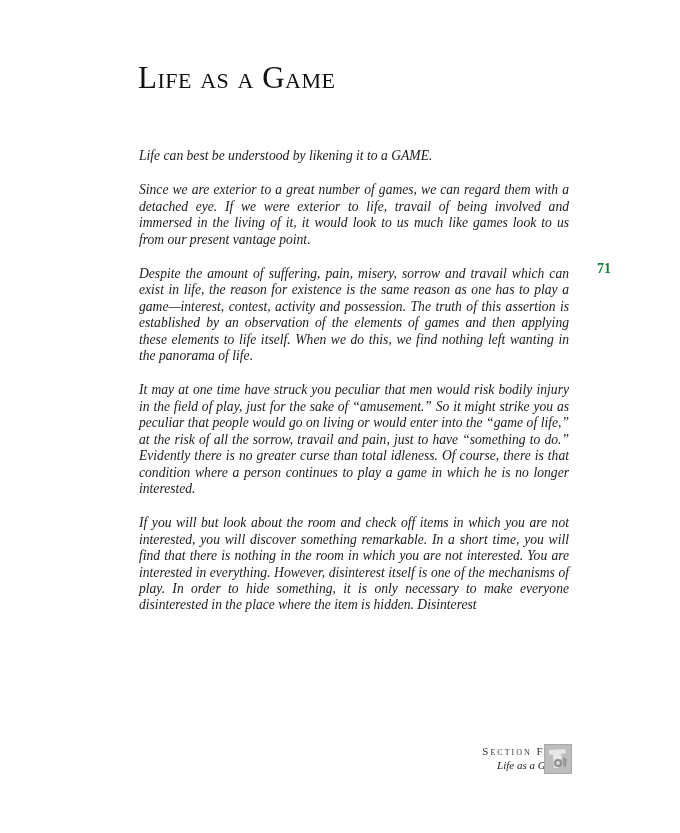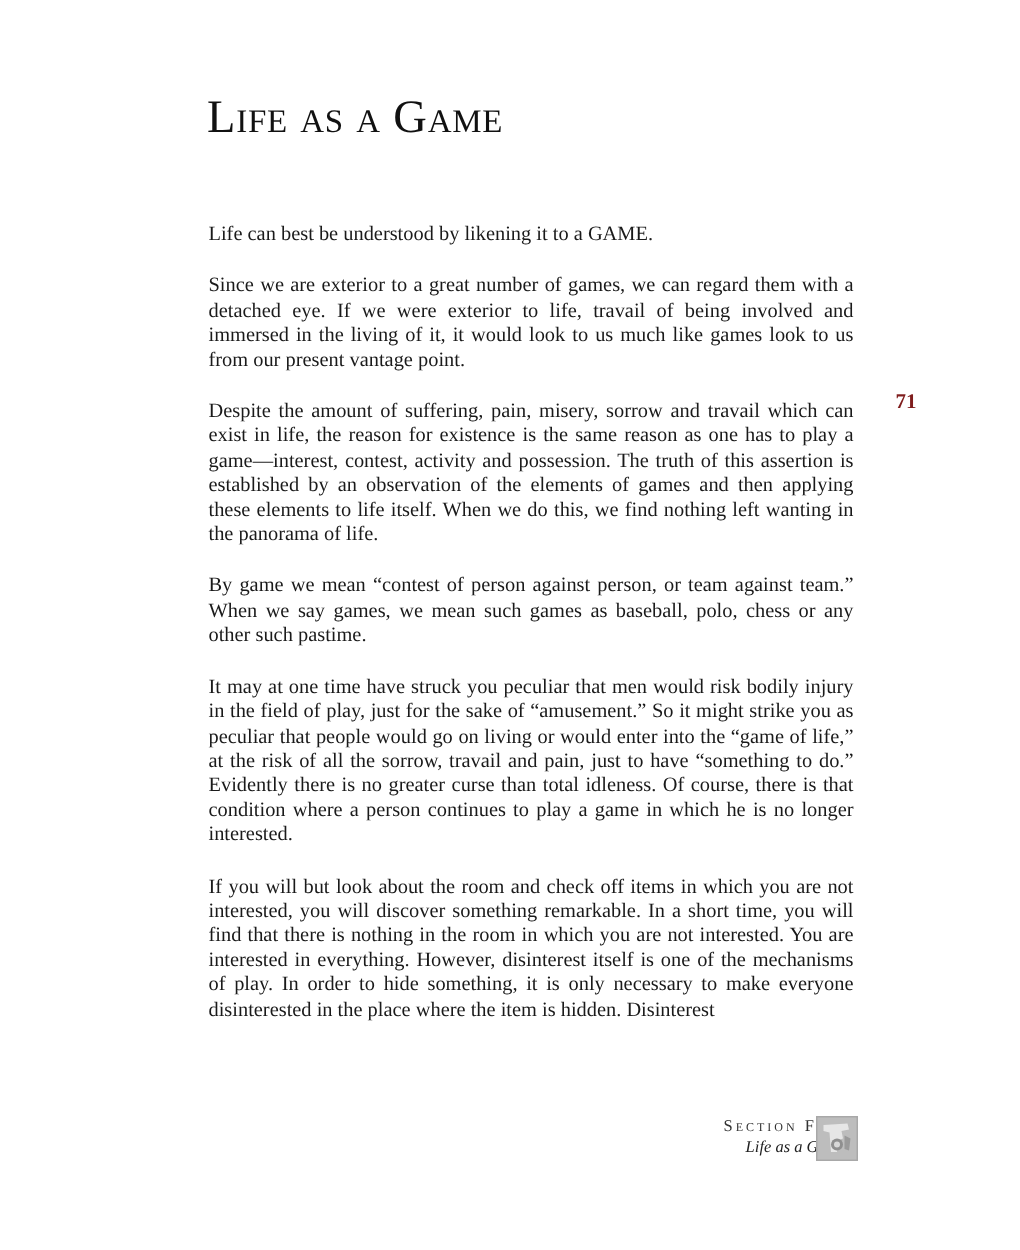--- a/index.html
+++ b/index.html
@@ -9,34 +9,34 @@
       color: #1a1a1a;
     }
     .title {
       position: absolute; left: 138px; top: 58px;
       font-family: "Liberation Serif", serif;
       font-size: 31px; font-weight: normal; color: #111;
       font-variant: small-caps; letter-spacing: 0.5px;
       margin: 0; line-height: 40px;
     }
     .body-text {
-      position: absolute; left: 139px; top: 148px; width: 430px;
+      position: absolute; left: 139px; top: 148px; width: 430px; font-style: italic;
     }
     .body-text p {
       margin: 0 0 18px 0;
       font-family: "Liberation Serif", serif;
       font-size: 13.6px; line-height: 16.4px;
       text-align: justify;
       color: #1a1a1a;
     }
     .body-text p.first { text-align: left; }
     .page-number {
       position: absolute; left: 597px; top: 261px;
       font-family: "Liberation Serif", serif;
-      font-size: 14px; font-weight: bold; color: #7f1d1d;
+      font-size: 14px; font-weight: bold; color: #15803d;
     }
     .footer {
       position: absolute; right: 116px; top: 744px; text-align: right;
       font-family: "Liberation Serif", serif;
     }
     .footer .section {
       font-size: 11px; letter-spacing: 2px; color: #333;
       font-variant: small-caps; line-height: 14px;
     }
     .footer .chapter {
@@ -50,21 +50,20 @@
   </style>
 </head>
 <body>
 
 <h1 class="title">Life as a Game</h1>
 
 <div class="body-text">
   <p class="first">Life can best be understood by likening it to a GAME.</p>
   <p>Since we are exterior to a great number of games, we can regard them with a detached eye. If we were exterior to life, travail of being involved and immersed in the living of it, it would look to us much like games look to us from our present vantage point.</p>
   <p>Despite the amount of suffering, pain, misery, sorrow and travail which can exist in life, the reason for existence is the same reason as one has to play a game—interest, contest, activity and possession. The truth of this assertion is established by an observation of the elements of games and then applying these elements to life itself. When we do this, we find nothing left wanting in the panorama of life.</p>
-  <p>By game we mean “contest of person against person, or team against team.” When we say games, we mean such games as baseball, polo, chess or any other such pastime.</p>
   <p>It may at one time have struck you peculiar that men would risk bodily injury in the field of play, just for the sake of “amusement.” So it might strike you as peculiar that people would go on living or would enter into the “game of life,” at the risk of all the sorrow, travail and pain, just to have “something to do.” Evidently there is no greater curse than total idleness. Of course, there is that condition where a person continues to play a game in which he is no longer interested.</p>
   <p>If you will but look about the room and check off items in which you are not interested, you will discover something remarkable. In a short time, you will find that there is nothing in the room in which you are not interested. You are interested in everything. However, disinterest itself is one of the mechanisms of play. In order to hide something, it is only necessary to make everyone disinterested in the place where the item is hidden. Disinterest</p>
 </div>
 
 <div class="page-number">71</div>
 
 <div class="footer">
   <div class="section">Section Five</div>
   <div class="chapter">Life as a Game</div>
 </div>

